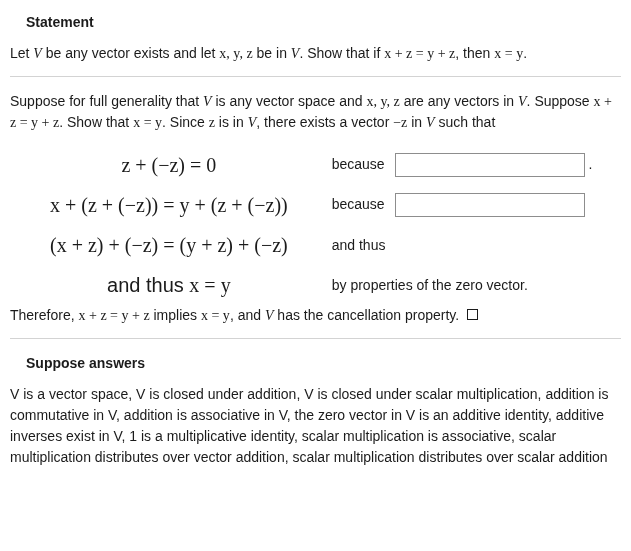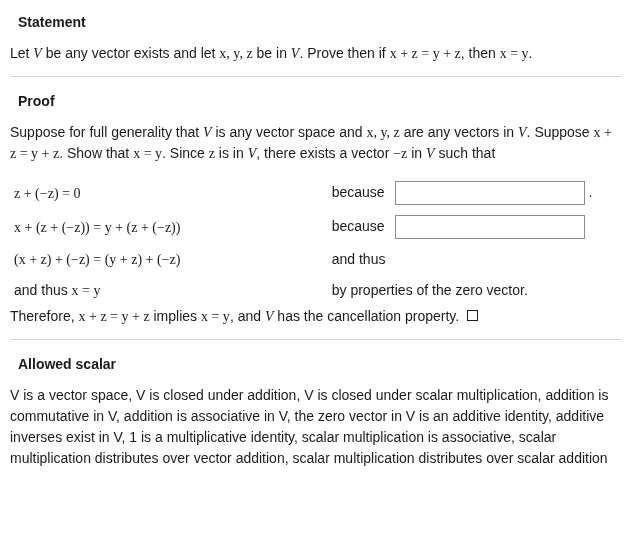--- a/index.html
+++ b/index.html
@@ -13,21 +13,21 @@
     line-height: 1.5;
   }
   .wrap {
     padding: 8px 10px 10px 10px;
     box-sizing: border-box;
     width: 631px;
   }
   h2.section {
     font-size: 14px;
     font-weight: 700;
-    margin: 4px 0 10px 8px;
+    margin: 4px 0 10px 16px;
   }
   p {
     margin: 6px 0 12px 0;
   }
   hr.rule {
     border: none;
     border-top: 1px solid #d3d3d3;
     margin: 10px 0 14px 0;
   }
   .serif { font-family: Georgia, "Times New Roman", serif; }
@@ -48,23 +48,23 @@
   table.proof {
     border-collapse: collapse;
     width: 100%;
     margin-top: 6px;
   }
   table.proof td {
     padding: 5px 4px;
     vertical-align: middle;
   }
   td.eq {
-    text-align: left;
+    text-align: center;
     font-family: Georgia, "Times New Roman", serif;
-    font-size: 14px;
+    font-size: 20px;
     white-space: nowrap;
     padding-right: 14px;
   }
   td.reason {
     text-align: left;
     margin-top: 36px;
   }
   .reason-label {
     padding-right: 6px;
   }
@@ -80,26 +80,25 @@
     margin-left: 4px;
   }
 </style>
 </head>
 <body>
 <div class="wrap">
 
 <h2 class="section">Statement</h2>
 
 <p>
-  <span>Let </span><span class="serif it">V</span><span> be any vector exists and let </span><span class="serif b">x, y, z</span><span> be in </span><span class="serif it">V</span><span>. Prove then if </span><span class="serif b">x + z = y + z</span><span>, then </span><span class="serif b">x = y</span><span>.</span>
+  <span>Let </span><span class="serif it">V</span><span> be any vector exists and let </span><span class="serif b">x, y, z</span><span> be in </span><span class="serif it">V</span><span>. Show that if </span><span class="serif b">x + z = y + z</span><span>, then </span><span class="serif b">x = y</span><span>.</span>
 </p>
 
 <hr class="rule">
 
-<h2 class="section">Proof</h2>
 
 <p>
   <span>Suppose for full generality that </span><span class="serif it">V</span><span> is any vector space and </span><span class="serif b">x, y, z</span><span> are any vectors in </span><span class="serif it">V</span><span>. Suppose </span><span class="serif b">x + z = y + z</span><span>. Show that </span><span class="serif b">x = y</span><span>. Since </span><span class="serif b">z</span><span> is in </span><span class="serif it">V</span><span>, there exists a vector </span><span class="serif">−<span class="b">z</span></span><span> in </span><span class="serif it">V</span><span> such that</span>
 </p>
 
 <table class="proof">
   <tbody>
         <tr>
     <td class="eq" style="width:52%"><span class="b">z + (−z) = 0</span></td>
     <td class="reason">
@@ -125,17 +124,17 @@
   </tr>
 </tbody>
     </table>
 
 <p style="margin-top:0">
   <span>Therefore, </span><span class="serif b">x + z = y + z</span><span> implies </span><span class="serif b">x = y</span><span>, and </span><span class="serif it">V</span><span> has the cancellation property. </span><span class="qed"></span>
 </p>
 
 <hr class="rule">
 
-<h2 class="section">Allowed scalar</h2>
+<h2 class="section">Suppose answers</h2>
 
 <p>V is a vector space, V is closed under addition, V is closed under scalar multiplication, addition is commutative in V, addition is associative in V, the zero vector in V is an additive identity, additive inverses exist in V, 1 is a multiplicative identity, scalar multiplication is associative, scalar multiplication distributes over vector addition, scalar multiplication distributes over scalar addition</p>
 
 </div>
 
 </body></html>

